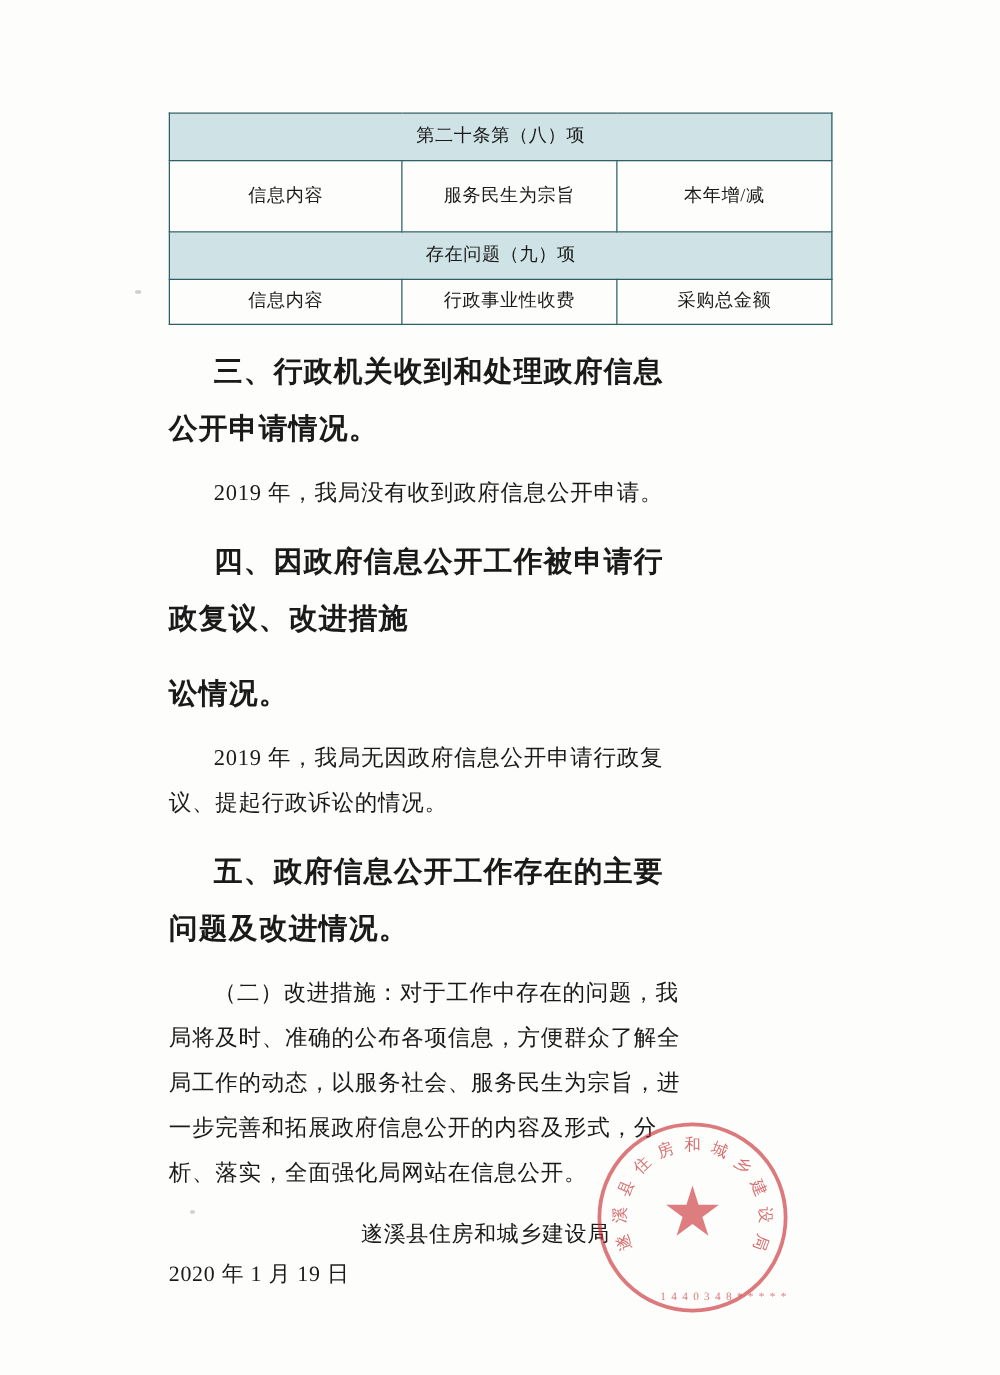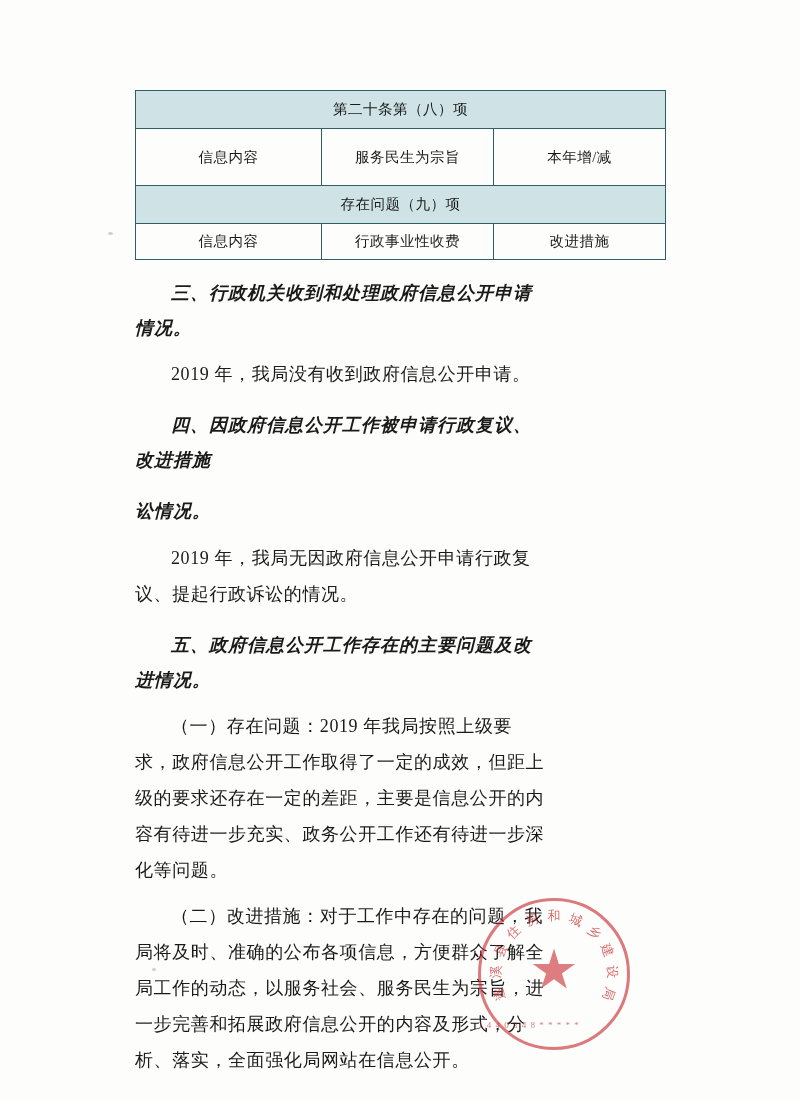--- a/index.html
+++ b/index.html
@@ -47,42 +47,41 @@
   }
   table.doc-table td.tall {
     height: 42px;
   }
   .col-a { width: 186px; }
   .col-b { width: 172px; }
   .col-c { width: 172px; }
 
   
   .sec-title {
-    font-size: 18px;
+    font-size: 23px;
     font-weight: bold;
     letter-spacing: 1px;
     line-height: 1.95;
     margin: 16px 0 0 0;
     text-indent: 36px;
-    font-style: italic;
   }
   .sec-title.cont {
     text-indent: 0;
   }
   p.para {
     font-size: 18px;
     line-height: 2.0;
     margin: 10px 0 0 0;
     text-indent: 36px;
     letter-spacing: 0.6px;
   }
   .signature {
     font-size: 17.5px;
     line-height: 2.0;
-    text-align: left;
+    text-align: right;
     margin: 14px 60px 0 0;
     letter-spacing: 0.6px;
   }
   .sig-date {
     font-size: 17.5px;
     text-align: left;
     margin: 2px 88px 0 0;
     letter-spacing: 0.6px;
   }
 
@@ -121,22 +120,22 @@
     top: 50%;
     font-size: 13px;
     color: rgba(195, 35, 40, 0.66);
     font-family: "Liberation Serif", "DejaVu Serif", serif;
     transform-origin: 0 0;
   }
   .seal .bottom-text {
     position: absolute;
     left: 0;
     right: 0;
-    bottom: 20px;
-    text-align: left;
+    bottom: 8px;
+    text-align: right;
     font-size: 9px;
     letter-spacing: 1px;
     color: rgba(195, 35, 40, 0.6);
   }
 
   
   .speck {
     position: absolute;
     background: rgba(120, 120, 120, 0.35);
     border-radius: 50%;
@@ -161,34 +160,33 @@
         <td class="tall">信息内容</td>
         <td class="tall">服务民生为宗旨</td>
         <td class="tall">本年增/减</td>
       </tr>
       <tr>
         <td class="hdr" colspan="3">存在问题（九）项</td>
       </tr>
       <tr>
         <td>信息内容</td>
         <td>行政事业性收费</td>
-        <td>改进措施</td>
+        <td>采购总金额</td>
       </tr>
     </tbody>
   </table>
 
   <div class="sec-title">三、行政机关收到和处理政府信息公开申请情况。</div>
   <p class="para">2019 年，我局没有收到政府信息公开申请。</p>
 
   <div class="sec-title">四、因政府信息公开工作被申请行政复议、改进措施</div>
   <div class="sec-title cont">讼情况。</div>
   <p class="para">2019 年，我局无因政府信息公开申请行政复议、提起行政诉讼的情况。</p>
 
   <div class="sec-title">五、政府信息公开工作存在的主要问题及改进情况。</div>
-  <p class="para">（一）存在问题：2019 年我局按照上级要求，政府信息公开工作取得了一定的成效，但距上级的要求还存在一定的差距，主要是信息公开的内容有待进一步充实、政务公开工作还有待进一步深化等问题。</p>
   <p class="para">（二）改进措施：对于工作中存在的问题，我局将及时、准确的公布各项信息，方便群众了解全局工作的动态，以服务社会、服务民生为宗旨，进一步完善和拓展政府信息公开的内容及形式，分析、落实，全面强化局网站在信息公开。</p>
 
   <div class="signature">遂溪县住房和城乡建设局</div>
   <div class="sig-date">2020 年 1 月 19 日</div>
 
   <div class="seal">
     <div class="ring"></div>
     <div class="star"></div>
     <div class="arc-text" id="seal-arc">
         <span style="transform: rotate(-110deg) translate(0px, -58px) rotate(0deg) translate(-50%, -50%);">遂</span>

